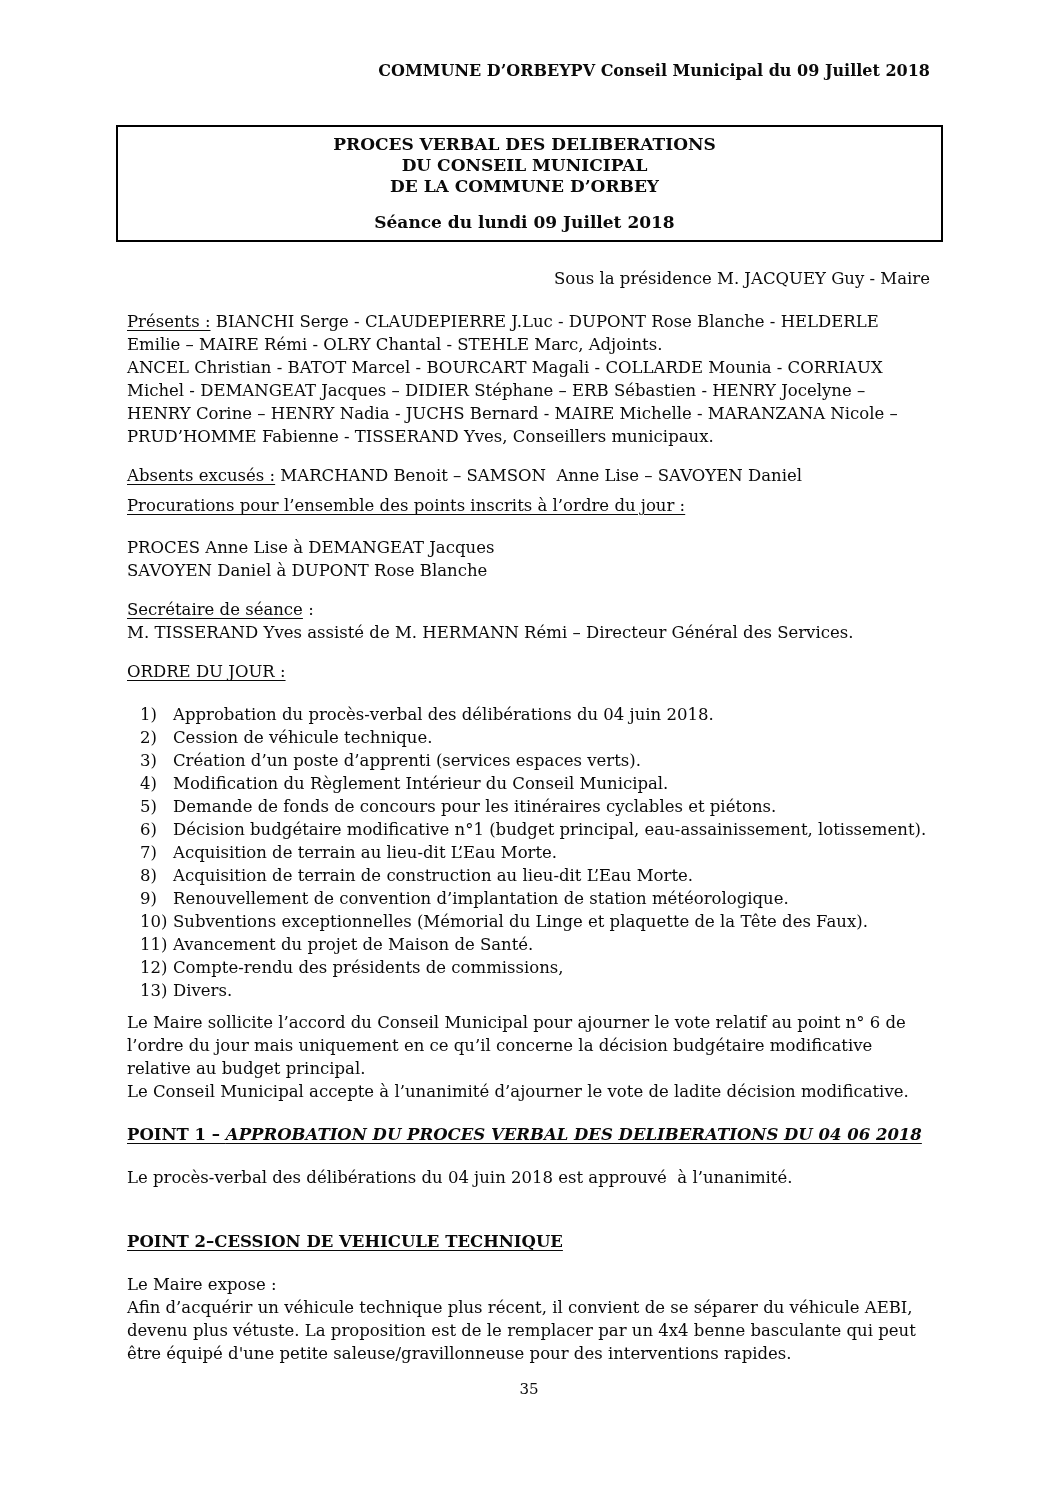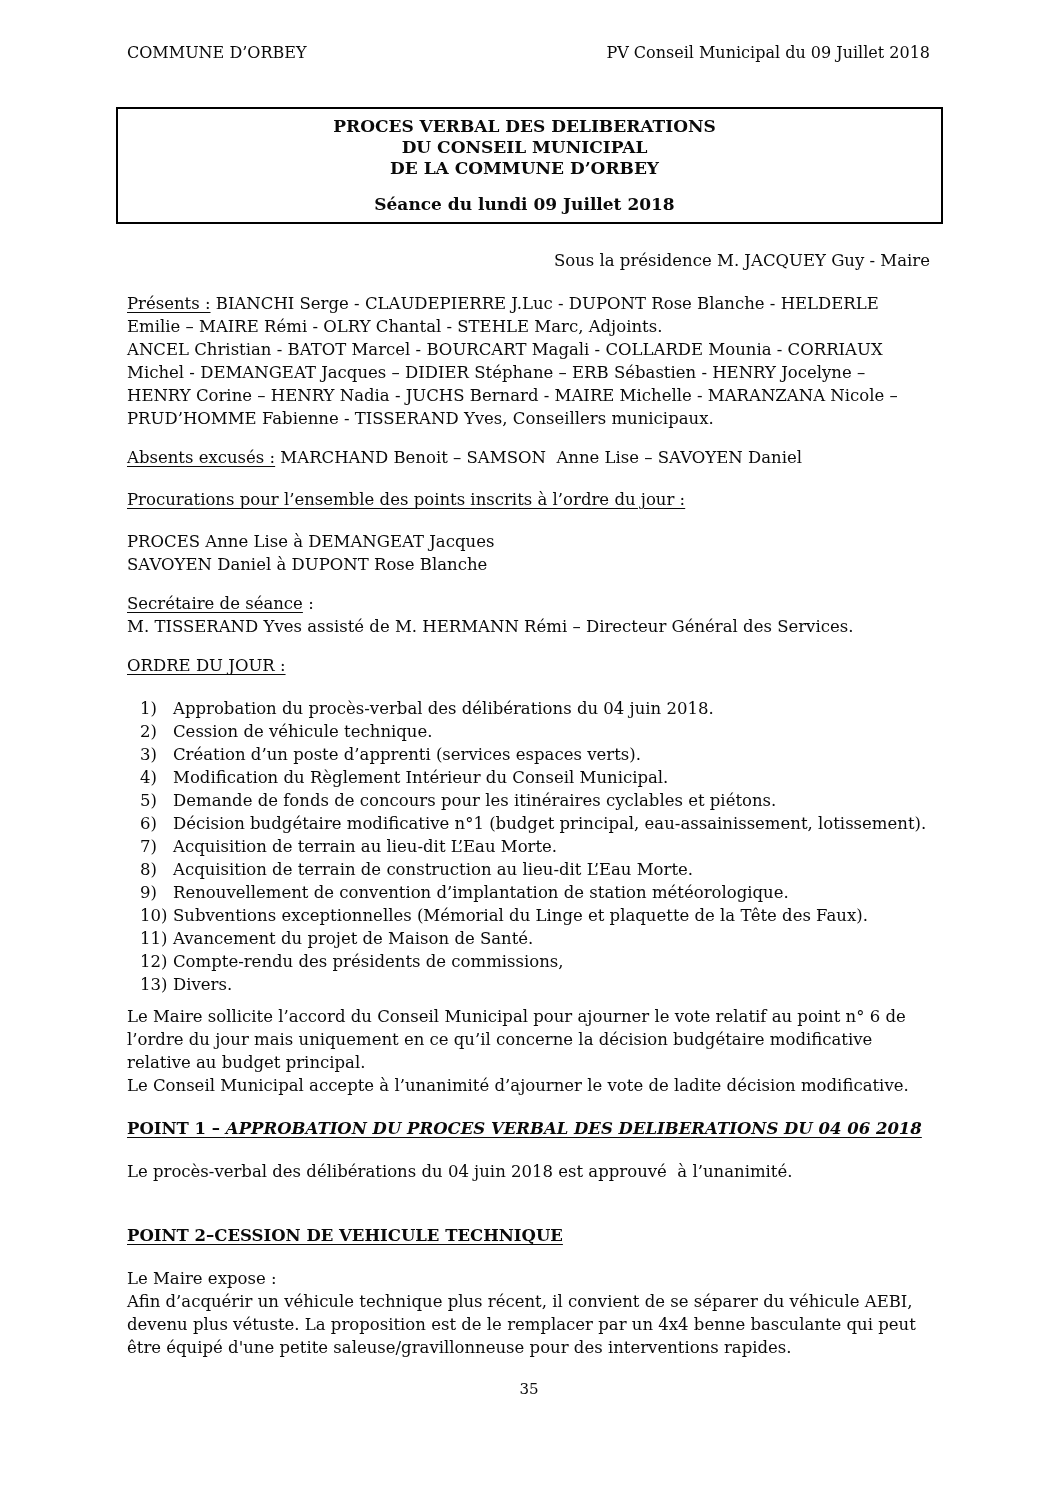--- a/index.html
+++ b/index.html
@@ -11,44 +11,44 @@
     margin: 0 auto;
     background: #ffffff;
     color: #0a0a0a;
     font-family: "DejaVu Serif", "Liberation Serif", serif;
     font-size: 16.5px;
     line-height: 23px;
     overflow: hidden;
   }
   .doc-header {
     display: flex;
-    justify-content: space-between;
-    padding: 44px 128px 0 127px;
-    font-weight: normal;
+    justify-content: flex-end;
+    padding: 62px 128px 0 127px;
+    font-weight: bold;
     font-size: 16px;
     line-height: 18px;
   }
   .title-box {
     margin: 45px 115px 0 116px;
     border: 2px solid #000;
     text-align: center;
     font-weight: bold;
     font-size: 17px;
     line-height: 21px;
     padding: 7px 20px 7px 10px;
   }
   .box-spacer { height: 15px; }
   .body {
     padding: 0 128px 0 127px;
   }
   .u { text-decoration: underline; text-underline-offset: 3px; }
   p.presidence   { margin-top: 25px; text-align: right; }
   p.presents     { margin-top: 20px; }
   p.absents      { margin-top: 16px; }
-  p.procurations { margin-top: 19px; }
+  p.procurations { margin-top: 7px; }
   p.proc-list    { margin-top: 19px; }
   p.secretaire   { margin-top: 16px; }
   p.ordre        { margin-top: 16px; }
   ol.agenda {
     list-style: none;
     margin-top: 20px;
     padding-left: 13px;
   }
   ol.agenda li { display: flex; align-items: flex-start; }
   ol.agenda .num { width: 33px; flex: 0 0 33px; }

